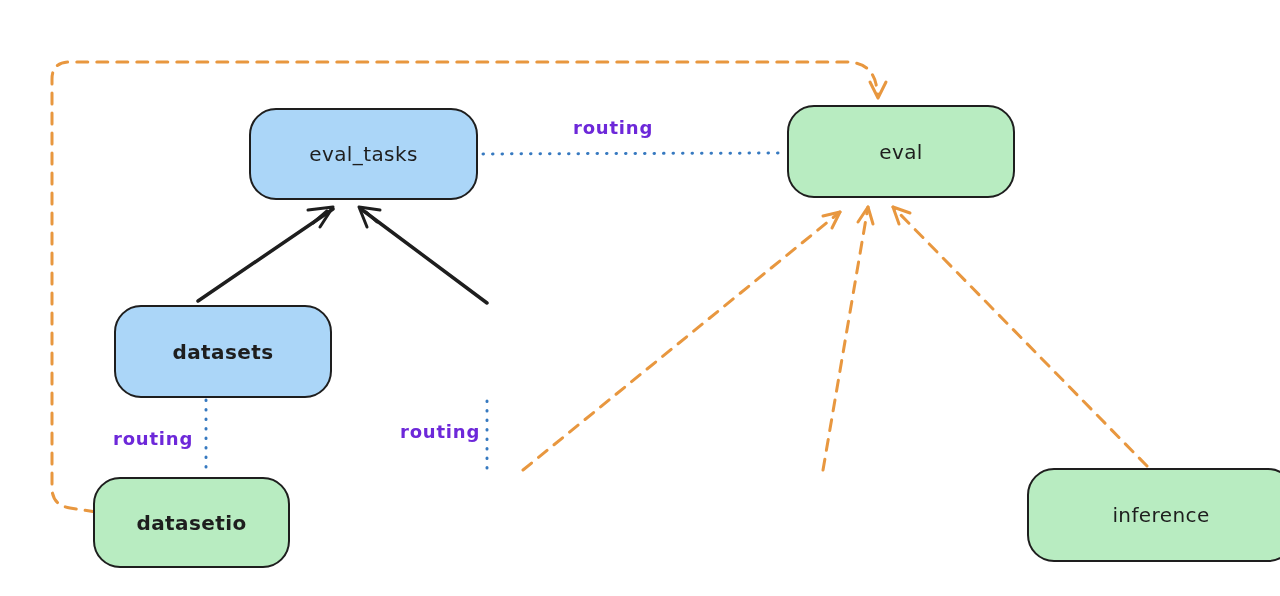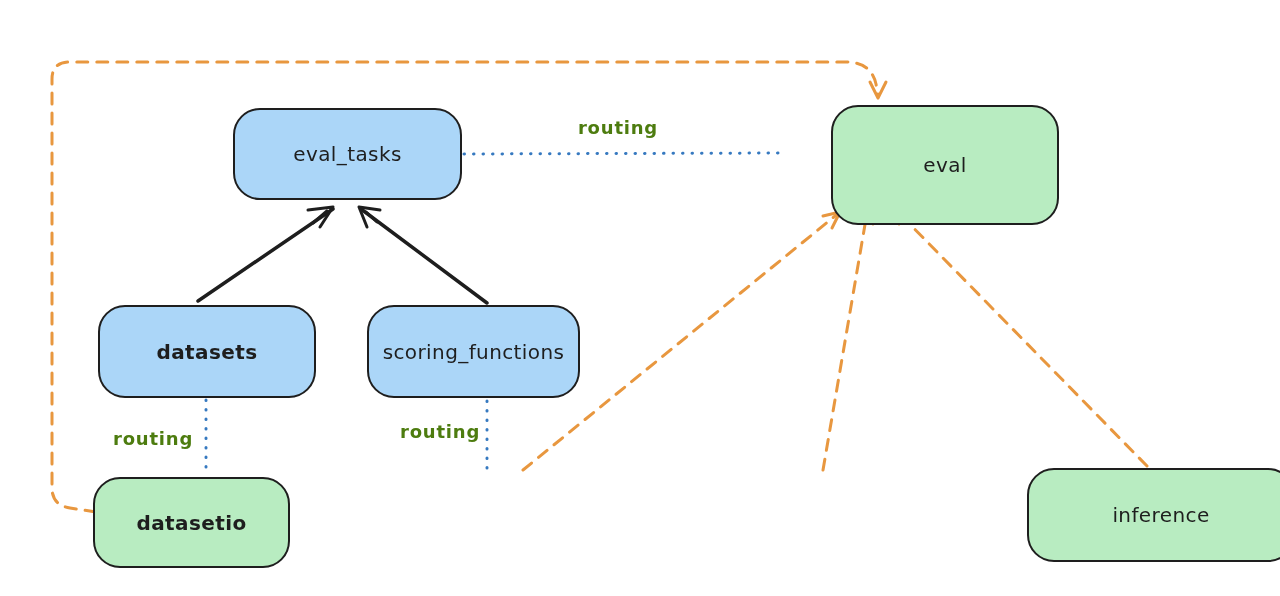--- a/index.html
+++ b/index.html
@@ -23,35 +23,34 @@
   }
   .node {
     position: absolute;
     box-sizing: border-box;
     border: 2.5px solid #1e1e1e;
     border-radius: 27px;
     display: flex;
     align-items: center;
     justify-content: center;
   }
-  .node.blue  { background: #abd6f8; }
+  .node.blue  { background: #abd6f8; margin-left: 16px; }
   .node.green { background: #b8ecc1; }
   .node-label {
     color: #1e1e1e;
     font-size: 20px;
     letter-spacing: 0.4px;
     white-space: nowrap;
   }
   .edge-label {
     position: absolute;
-    color: #4d7c0f;
+    color: #6d28d9;
     font-size: 18px;
     font-weight: 600;
     letter-spacing: 0.8px;
-    text-align: center;
     white-space: nowrap;
   }
 </style>
 </head>
 <body>
 
 <div id="canvas">
 
   <svg id="wires" viewBox="0 0 1280 596" xmlns="http://www.w3.org/2000/svg">
 
@@ -77,31 +76,28 @@
 
     <path d="M 206 400 L 206 475" fill="none" stroke="#3679c0" stroke-width="3" stroke-dasharray="0.5 9" stroke-linecap="round"></path>
 
     <path d="M 487 401 L 487 469" fill="none" stroke="#3679c0" stroke-width="3" stroke-dasharray="0.5 9" stroke-linecap="round"></path>
   </svg>
 
   <div class="node blue" style="left:233px; top:108px; width:229px; height:92px;">
     <span class="node-label">eval_tasks</span>
   </div>
 
-  <div class="node green" style="left:787px; top:105px; width:228px; height:120px;margin-left:44px;">
+  <div class="node green" style="left:787px; top:105px; width:228px; height:93px;">
     <span class="node-label">eval</span>
   </div>
 
   <div class="node blue" style="left:98px; top:305px; width:218px; height:93px;font-weight:bold;">
     <span class="node-label">datasets</span>
   </div>
 
-  <div class="node blue" style="left:367px; top:305px; width:213px; height:93px;">
-    <span class="node-label">scoring_functions</span>
-  </div>
 
   <div class="node green" style="left:93px; top:477px; width:197px; height:91px;font-weight:bold;">
     <span class="node-label">datasetio</span>
   </div>
 
 
 
   <div class="node green" style="left:1027px; top:468px; width:268px; height:94px;">
     <span class="node-label">inference</span>
   </div>

